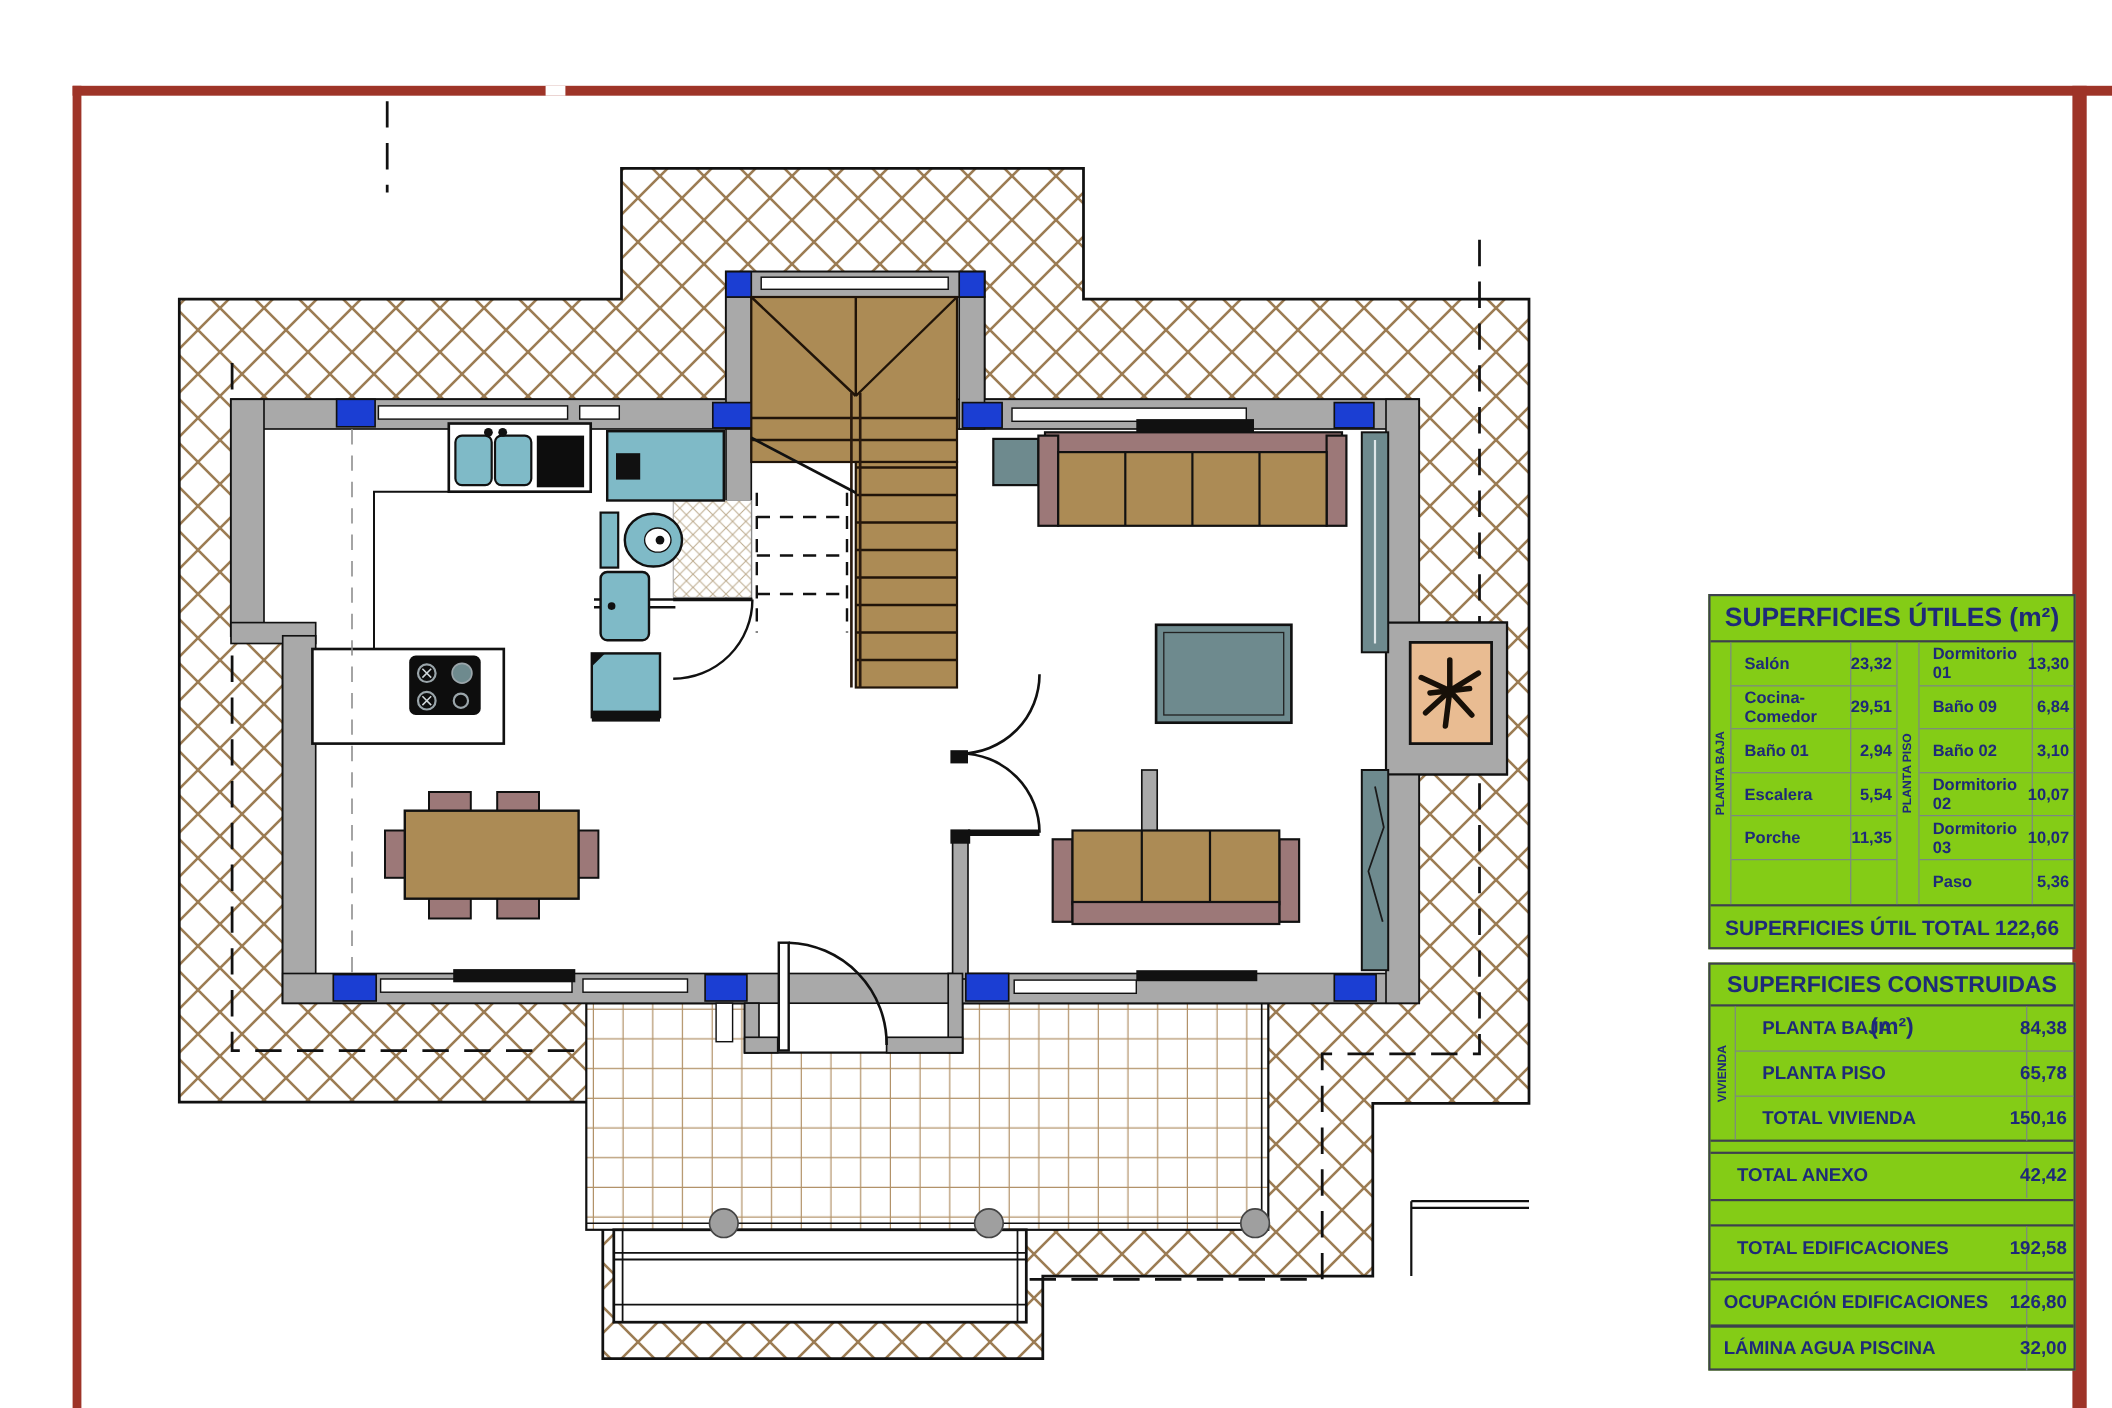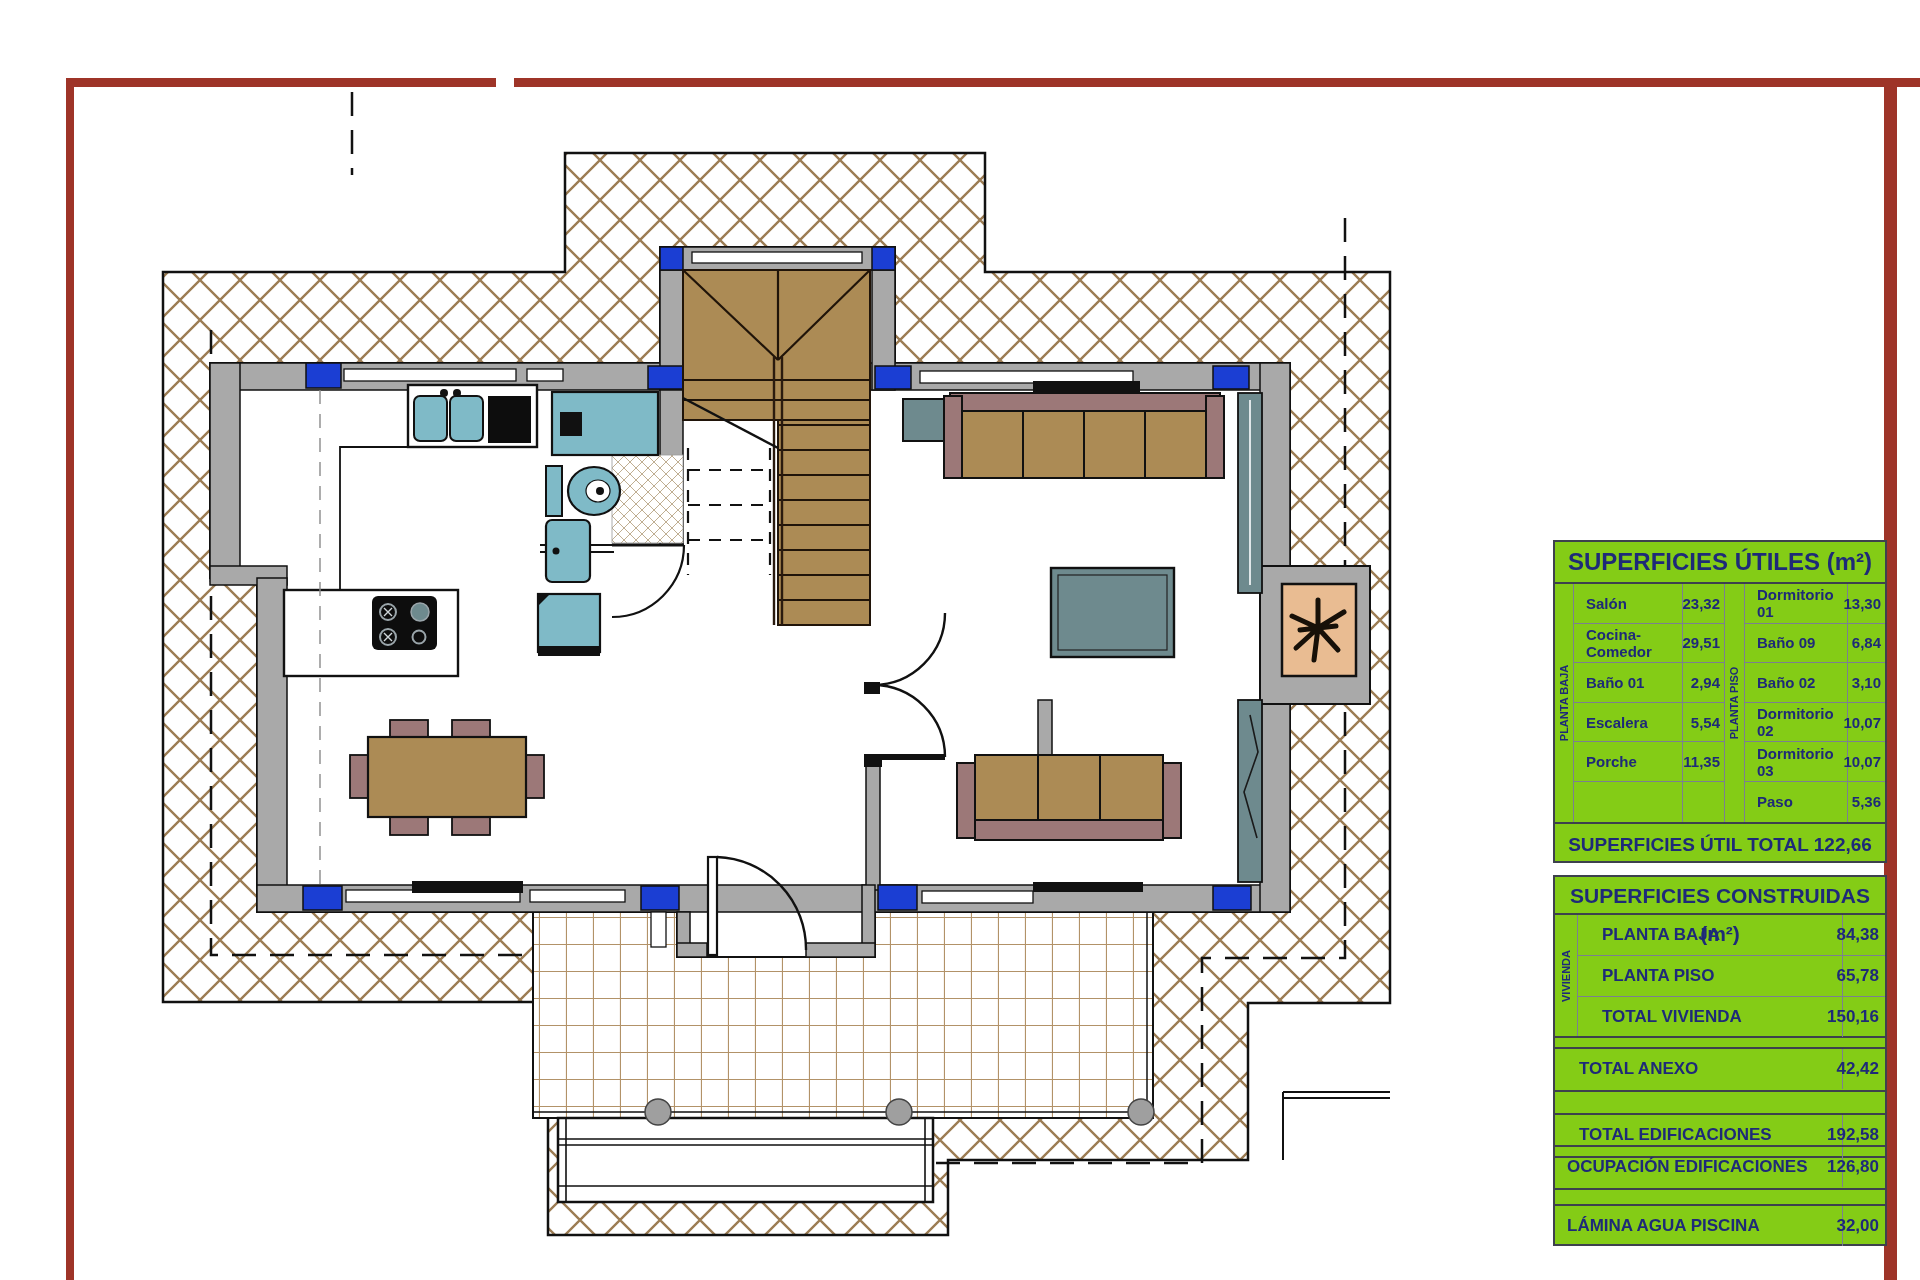--- a/index.html
+++ b/index.html
@@ -330,21 +330,21 @@
     </div>
   </div>
 
   <div class="sec" style="top:236px;height:41px;">
     <div class="rowline">
       <div class="r-name">TOTAL EDIFICACIONES</div>
       <div class="r-val">192,58</div>
     </div>
   </div>
 
-  <div class="sec" style="top:268px;height:41px;">
+  <div class="sec" style="top:285px;height:41px;">
     <div class="rowline">
       <div class="r-name tight">OCUPACIÓN EDIFICACIONES</div>
       <div class="r-val">126,80</div>
     </div>
   </div>
 
   <div class="sec" style="top:327px;height:42px;border-bottom:none;">
     <div class="rowline">
       <div class="r-name tight">LÁMINA AGUA PISCINA</div>
       <div class="r-val">32,00</div>

